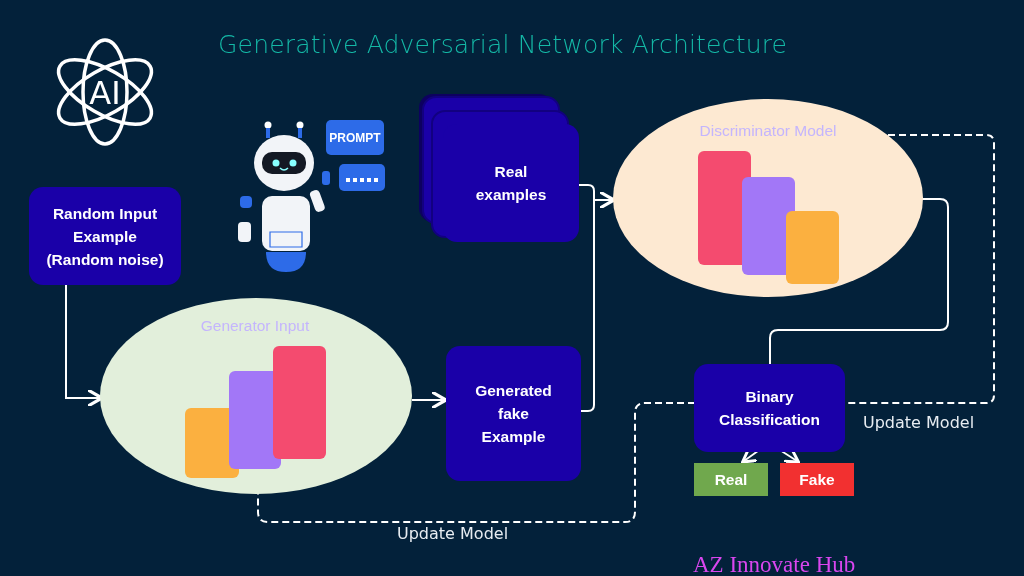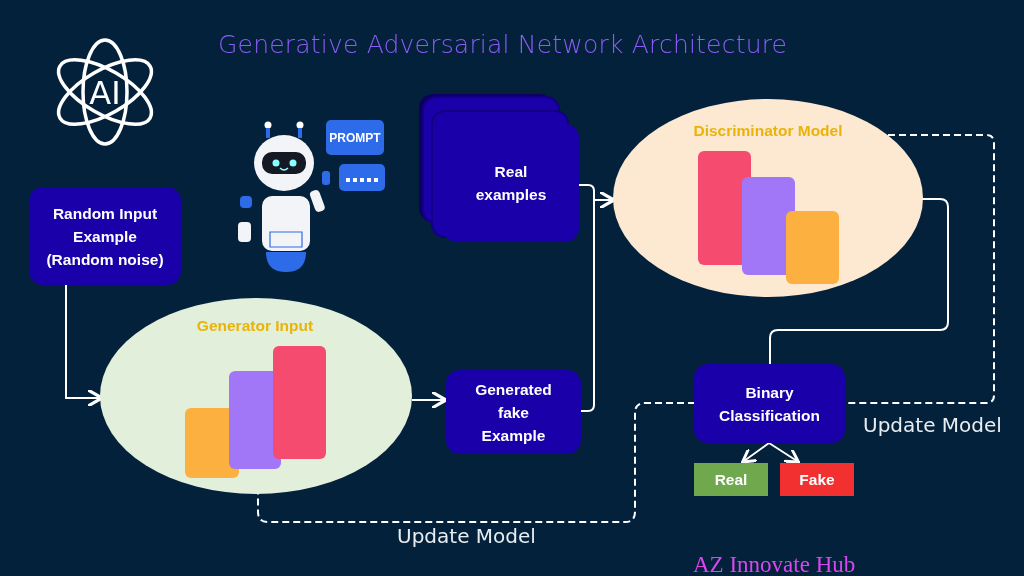--- a/index.html
+++ b/index.html
@@ -1,23 +1,23 @@
 <!DOCTYPE html>
 <html><head>
 <meta charset="utf-8">
 <style>
   html, body { margin: 0; padding: 0; }
   body { width: 1024px; height: 576px; background: #03213a; overflow: hidden; position: relative; font-family: "Liberation Sans", sans-serif; }
-  .title { position: absolute; left: 218px; top: 30px; font-size: 25px; color: #8b5cf6; font-family: "DejaVu Sans", sans-serif; font-weight: 300; letter-spacing: 0.2px; }
+  .title { position: absolute; left: 218px; top: 30px; font-size: 25px; color: #14b8a6; font-family: "DejaVu Sans", sans-serif; font-weight: 300; letter-spacing: 0.2px; }
   .brand { position: absolute; left: 693px; top: 552px; font-size: 23px; color: #d946ef; font-family: Liberation Serif, serif; }
   .box { position: absolute; background: #1a00a8; color: #fff; border-radius: 14px; display: flex; align-items: center; justify-content: center; text-align: center; font-weight: bold; font-size: 15.5px; line-height: 23px; font-family: "Liberation Sans", sans-serif; white-space: pre-line; }
   .stack { position: absolute; border-radius: 14px; background: #1a00a8; }
-  .ellipse-label { position: absolute; font-weight: bold; font-size: 15.5px; color: #eab308; font-family: "Liberation Sans", sans-serif; text-align: center; }
+  .ellipse-label { position: absolute; font-weight: normal; font-size: 15.5px; color: #c4b5fd; font-family: "Liberation Sans", sans-serif; text-align: center; }
   .tag { position: absolute; color: #fff; font-weight: bold; font-size: 15.5px; display: flex; align-items: center; justify-content: center; }
-  .update-label { position: absolute; font-size: 20px; color: #e8edf2; font-family: "DejaVu Sans", sans-serif; }
+  .update-label { position: absolute; font-size: 16px; color: #e8edf2; font-family: "DejaVu Sans", sans-serif; }
   svg.lines { position: absolute; left: 0; top: 0; }
 </style>
 </head>
 <body>
 
 <svg class="lines" width="1024" height="576">
   <defs>
     <marker id="arr" markerWidth="8" markerHeight="8" refX="6" refY="4" orient="auto">
       <path d="M0,0 L7,4 L0,8" fill="none" stroke="#fff" stroke-width="1.6"></path>
     </marker>
@@ -97,28 +97,28 @@
 <div class="box" style="left:29px;top:187px;width:152px;height:98px;">Random Input
 Example
 (Random noise)</div>
 
 <div class="stack" style="left:419px;top:94px;width:134px;height:128px;background:#0d0060;"></div>
 <div class="stack" style="left:422px;top:96px;width:134px;height:124px;background:#1a00a8;border:2px solid #120080;"></div>
 <div class="stack" style="left:431px;top:110px;width:134px;height:124px;background:#1a00a8;border:2px solid #120080;"></div>
 <div class="box" style="left:443px;top:124px;width:136px;height:118px;">Real
 examples</div>
 
-<div class="box" style="left:446px;top:346px;width:135px;height:84px;margin-top:24px;">Generated
+<div class="box" style="left:446px;top:346px;width:135px;height:135px;">Generated
 fake
 Example</div>
 
 <div class="ellipse-label" style="left:170px;top:317px;width:170px;">Generator Input</div>
 <div class="ellipse-label" style="left:673px;top:122px;width:190px;">Discriminator Model</div>
 
-<div class="box" style="left:694px;top:364px;width:151px;height:79px;">Binary
+<div class="box" style="left:694px;top:364px;width:151px;height:88px;">Binary
 Classification</div>
 
 <div class="tag" style="left:694px;top:463px;width:74px;height:33px;background:#70a84d;">Real</div>
 <div class="tag" style="left:780px;top:463px;width:74px;height:33px;background:#f23030;">Fake</div>
 
 <div class="update-label" style="left:863px;top:413px;">Update Model</div>
 <div class="update-label" style="left:397px;top:524px;">Update Model</div>
 
 <div class="brand">AZ Innovate Hub</div>
 

